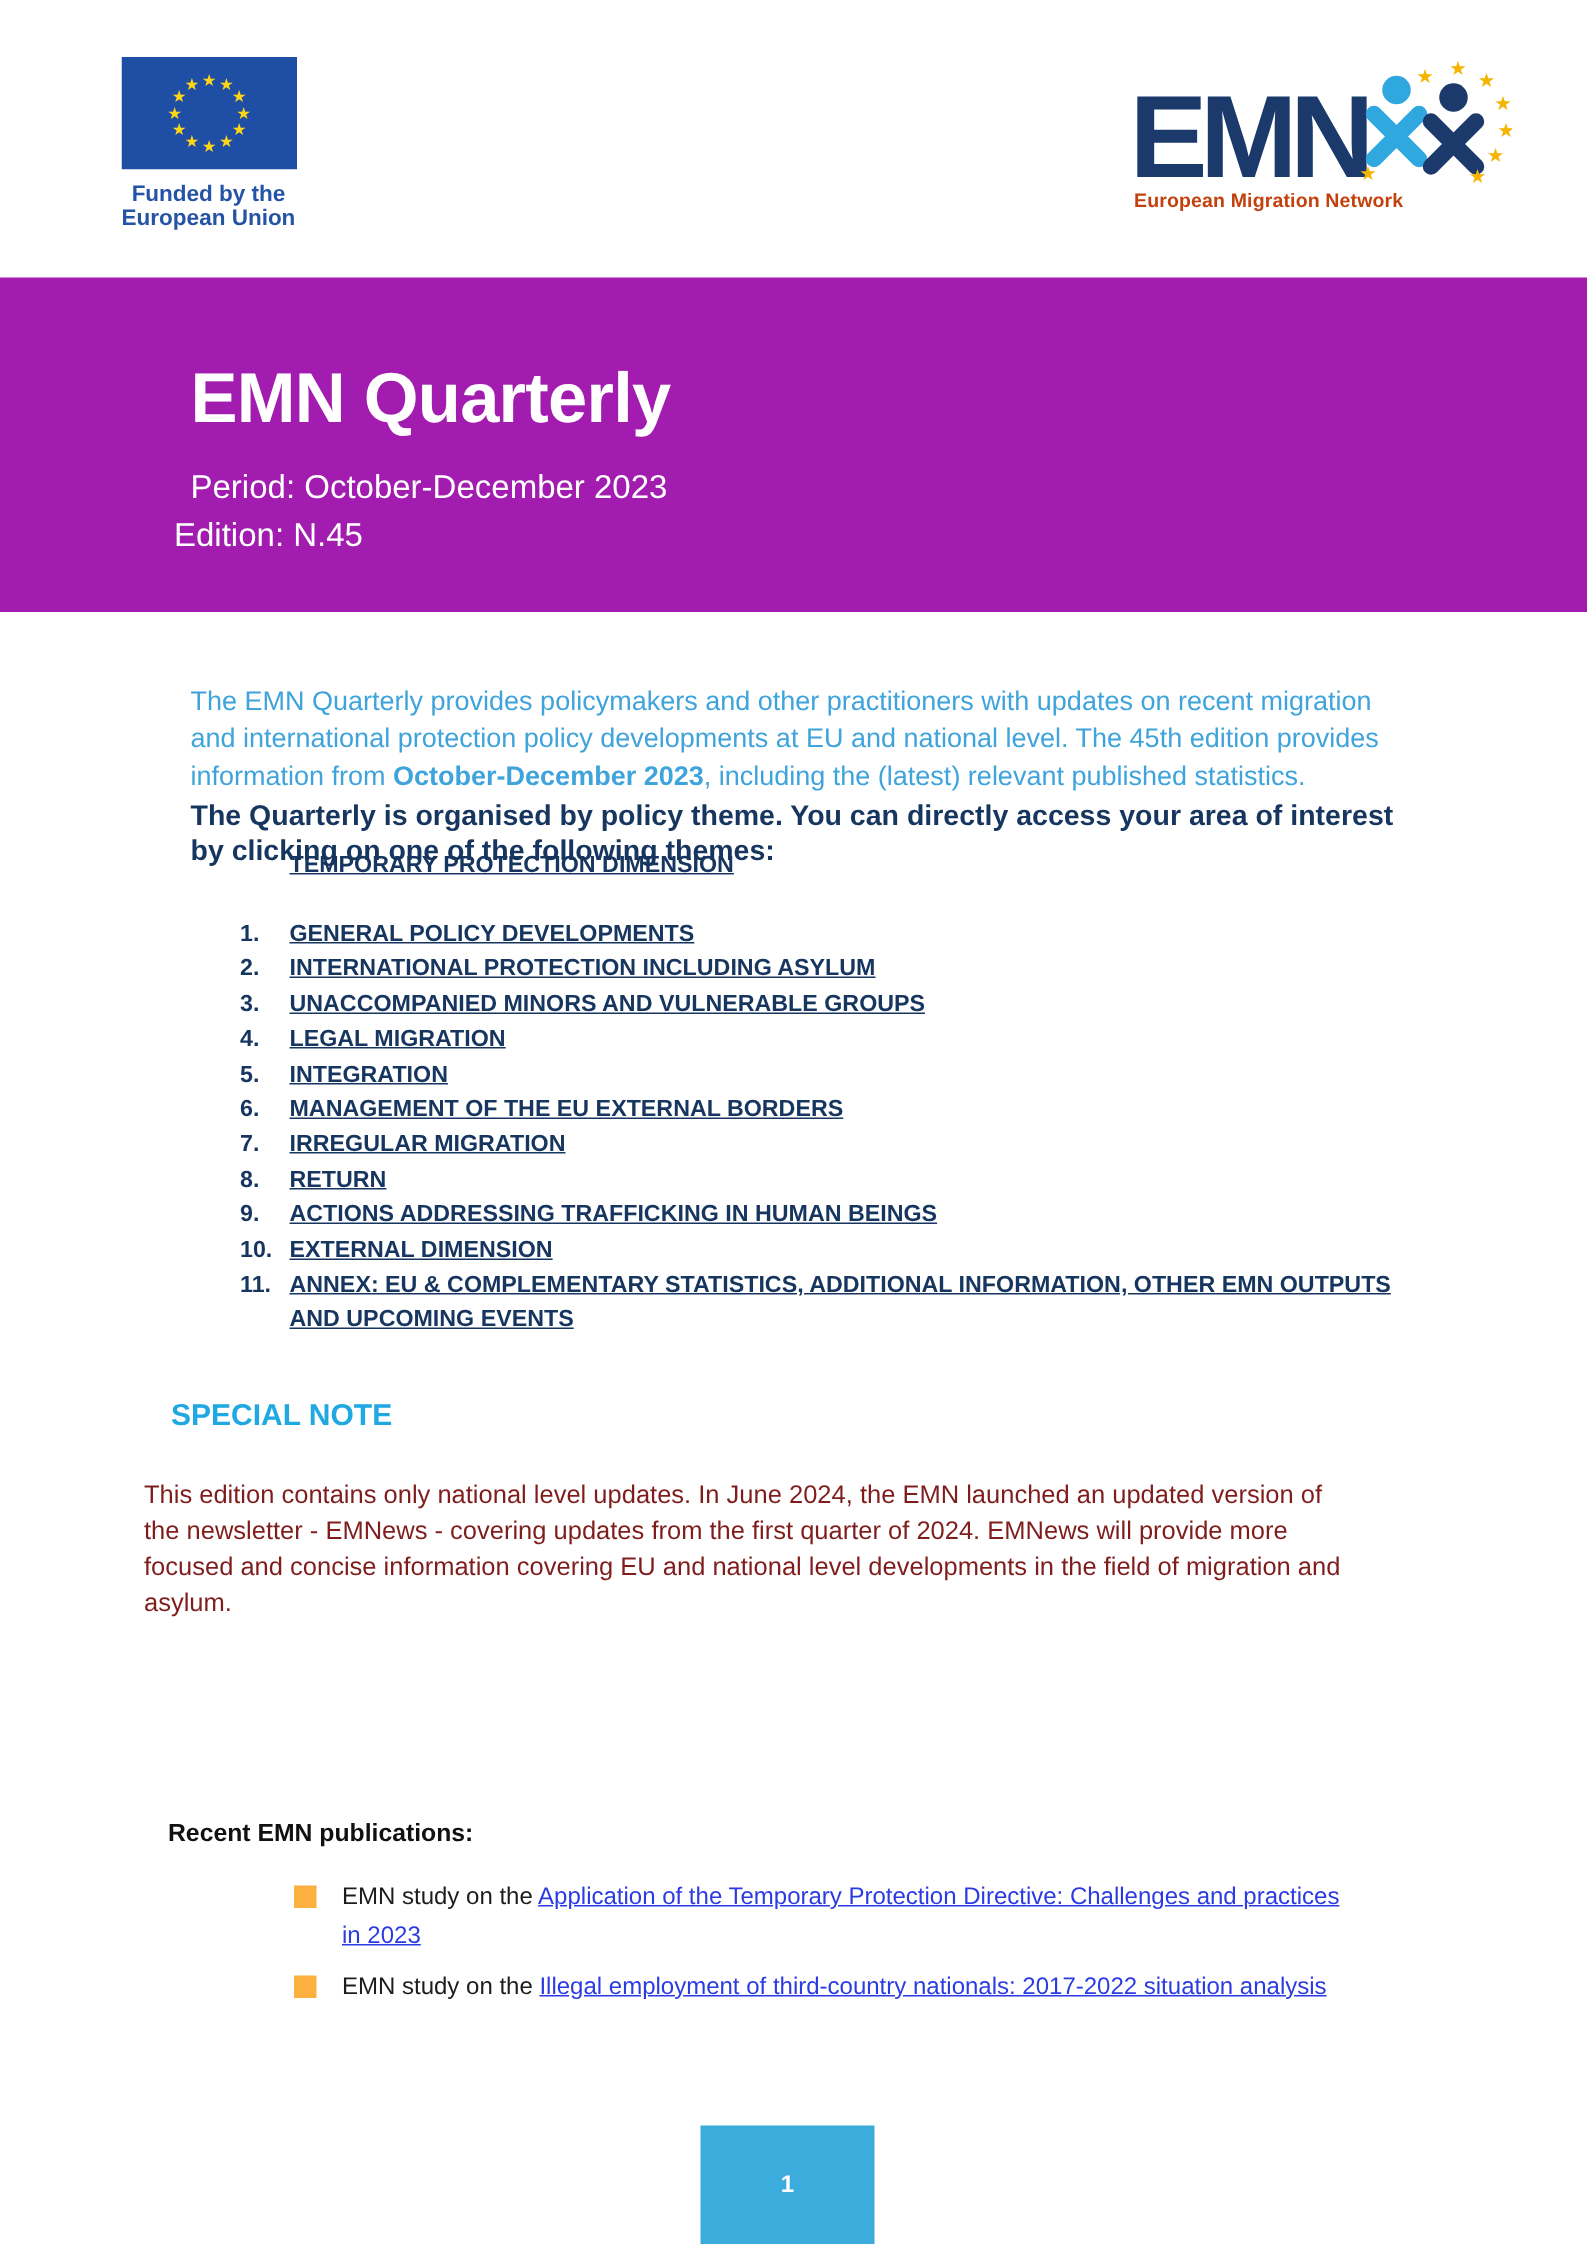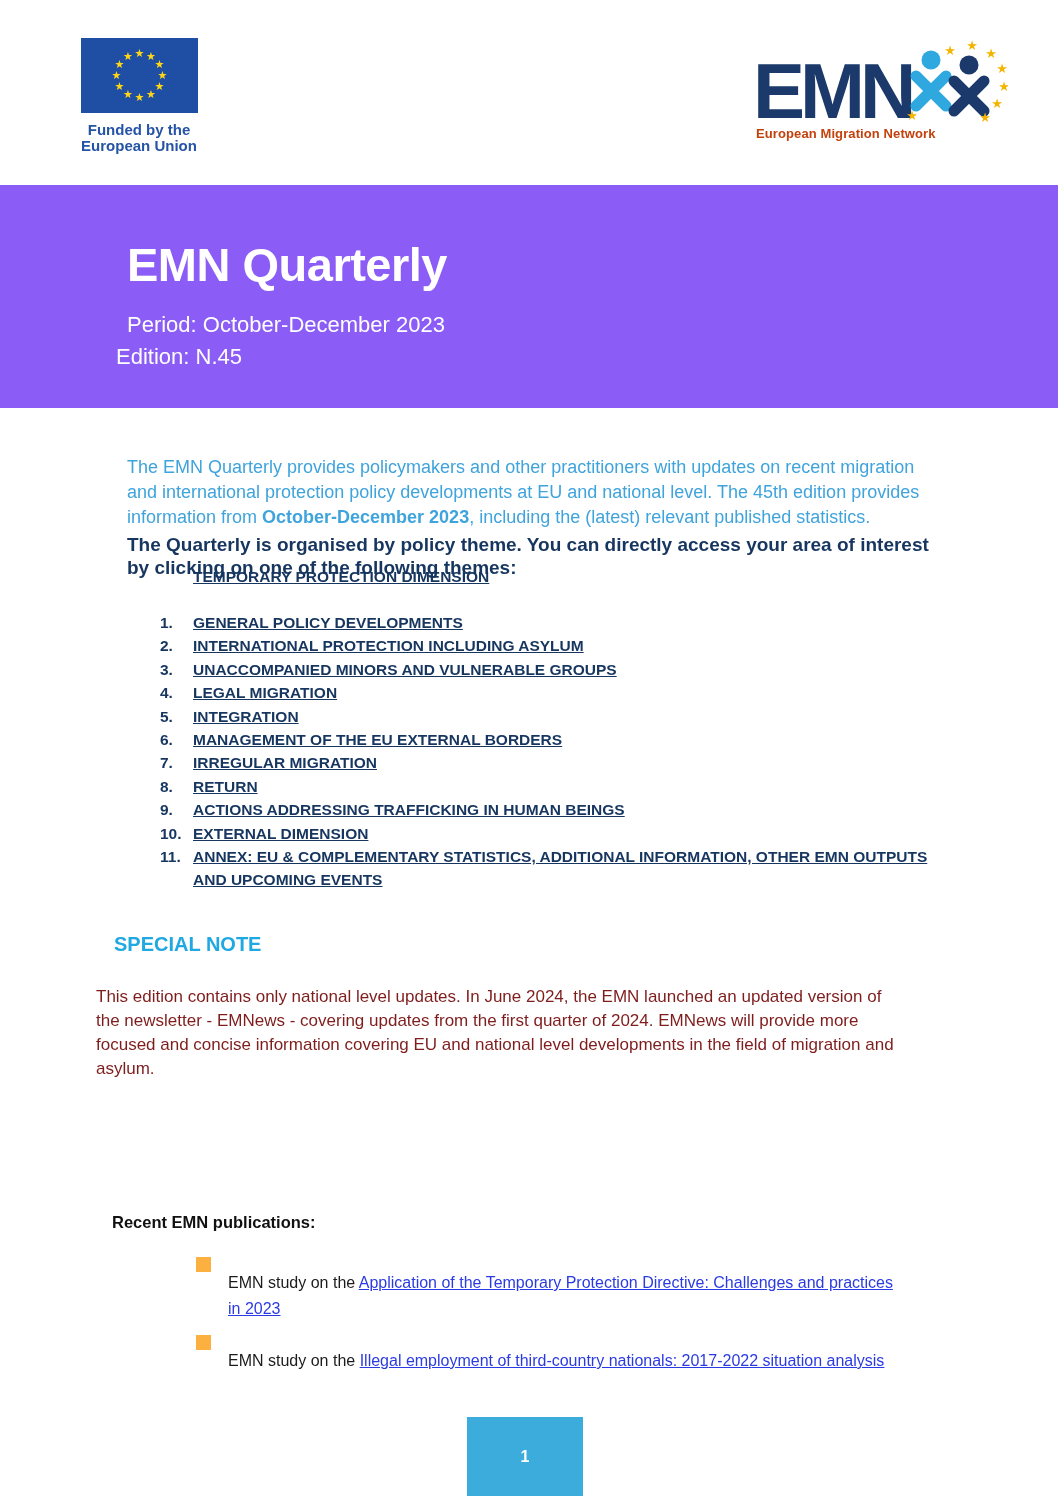--- a/index.html
+++ b/index.html
@@ -17,21 +17,21 @@
   .eu-flag-svg { width:117px; height:75px; display:block; }
   .eu-caption { margin-top:9px; color:#2553A5; font-weight:bold;
     font-size:15px; line-height:16px; text-align:center; white-space:nowrap; }
 
   .emn-logo { position:absolute; left:756px; top:40px; width:252px; }
   .emn-logo-svg { width:252px; height:86px; display:block; }
   .emn-sub { color:#c2410c; font-weight:bold; font-size:13px; margin-top:0px; letter-spacing:0.1px; }
 
   
   .banner { position:absolute; left:0; top:185px; width:1058px; height:223px;
-    background:#8b5cf6; color:#ffffff; }
+    background:#a21caf; color:#ffffff; }
   .banner-title { position:absolute; left:127px; top:52px; margin:0;
     font-size:47px; font-weight:bold; letter-spacing:-0.5px; }
   .banner-period { position:absolute; left:127px; top:127px; font-size:22px; }
   .banner-edition { position:absolute; left:116px; top:159px; font-size:22px; }
 
   
   .intro { position:absolute; left:127px; top:437px; width:812px;
     font-size:18px; line-height:25px; color:#3FA3DC; }
   .intro b { font-weight:bold; }
 
@@ -57,21 +57,21 @@
 
   
   .pubs-heading { position:absolute; left:112px; top:1213px;
     font-size:16.5px; font-weight:bold; color:#111111; }
   .pubs { position:absolute; left:196px; top:1252px; width:720px;
     list-style:none; margin:0; padding:0; }
   .pub-item { display:flex; align-items:flex-start; margin-bottom:8px;
     font-size:16px; line-height:26px; }
   .bullet-square { width:15px; height:15px; background:#FBB040;
     margin-top:5px; flex:none; }
-  .pub-text { margin-left:17px; width:665px; color:#1C1C1C;margin-top:18px; }
+  .pub-text { margin-left:17px; width:665px; color:#1C1C1C; }
   .pub-link { color:#2B3BE2; text-decoration:underline; }
 
   
   .page-badge { position:absolute; left:467px; top:1417px; width:116px; height:79px;
     background:#3BACDC; display:flex; align-items:center; justify-content:center; }
   .page-num { color:#ffffff; font-weight:bold; font-size:16px; }
 </style>
 </head>
 <body>
 

